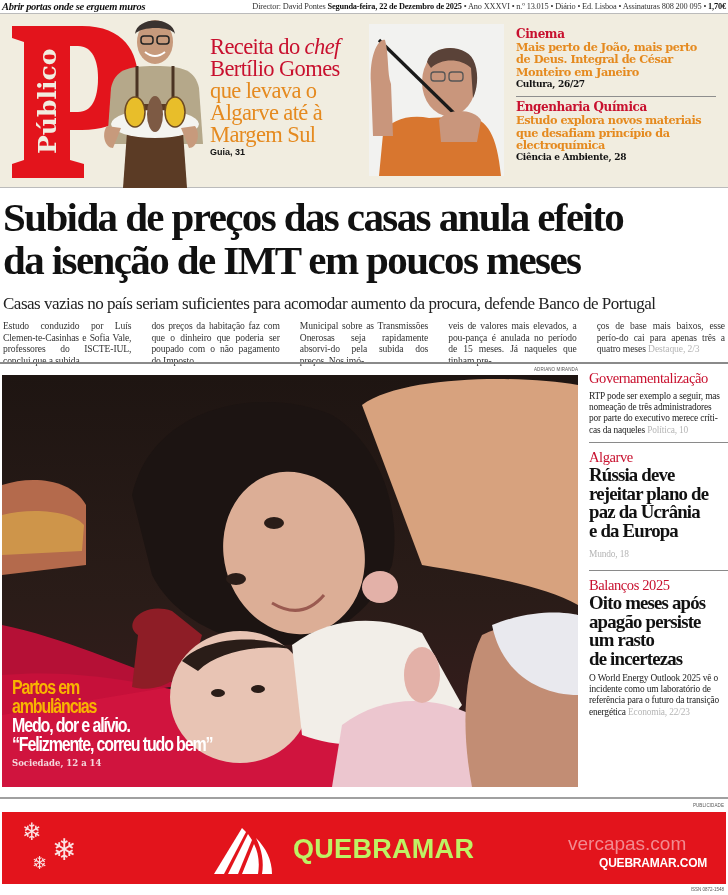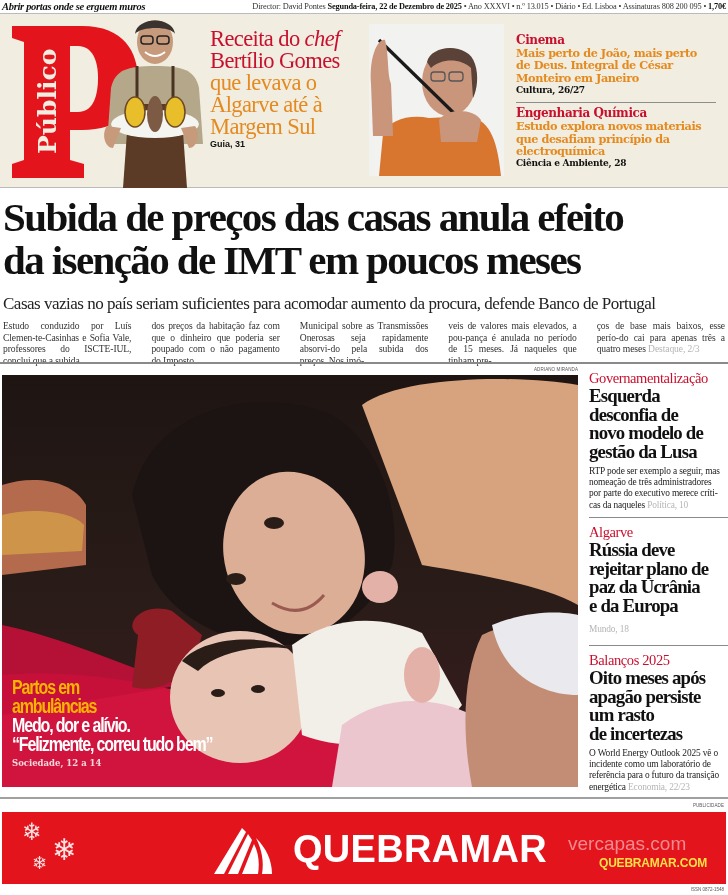--- a/index.html
+++ b/index.html
@@ -9,28 +9,28 @@
   
   .topstrip { position: absolute; left: 0; top: 0; width: 728px; height: 13px; display: flex; align-items: center; justify-content: space-between; padding: 0 2px 0 2px; border-radius: 6px; }
   .tagline { font-family: "Liberation Serif", serif; font-weight: bold; font-style: italic; font-size: 10.5px; letter-spacing: -0.3px; color: #111; }
   .masthead-info { font-family: "Liberation Serif", serif; font-size: 8.3px; color: #333; white-space: nowrap; letter-spacing: -0.15px; }
   .masthead-info b { color: #111; }
 
   
   .banner { position: absolute; left: 0; top: 13px; width: 728px; height: 175px; background: #f1ede0; border-top: 1px solid #bbb; border-bottom: 1px solid #bbb; }
   .logo { position: absolute; left: 12px; top: 8px; width: 128px; height: 160px; }
   .chef-photo { position: absolute; left: 97px; top: 0; width: 108px; height: 174px; }
-  .chef-text { position: absolute; left: 210px; top: 14px; width: 150px; }
+  .chef-text { position: absolute; left: 210px; top: 22px; width: 150px; }
   .chef-kicker { font-family: "Liberation Serif", serif; color: #c8102e; font-size: 22.5px; line-height: 22px; letter-spacing: -0.6px; }
   .chef-kicker i { font-style: italic; }
   .chef-head { font-family: "Liberation Serif", serif; color: #e58a1f; font-size: 22.5px; line-height: 22px; letter-spacing: -0.6px; margin-top: 0px; }
   .chef-ref { font-family: "Liberation Sans", sans-serif; font-weight: bold; font-size: 9px; color: #111; margin-top: 1px; }
 
   .cinema-photo { position: absolute; left: 369px; top: 10px; width: 135px; height: 152px; }
-  .right-teasers { position: absolute; left: 516px; top: 20px; width: 206px; }
+  .right-teasers { position: absolute; left: 516px; top: 14px; width: 206px; }
   .teaser-kicker { font-family: "DejaVu Serif", serif; font-weight: bold; color: #c8102e; font-size: 12px; line-height: 13px; letter-spacing: -0.4px; }
   .teaser-head { font-family: "DejaVu Serif", serif; font-weight: bold; color: #e58a1f; font-size: 11.3px; line-height: 12.4px; letter-spacing: -0.45px; }
   .teaser-ref { font-family: "DejaVu Serif", serif; font-weight: bold; color: #111; font-size: 9px; line-height: 12px; letter-spacing: -0.3px; }
   .teaser-sep { height: 1px; background: #8e8e8e; margin: 6px 0 4px 0; width: 200px; }
 
   
   .main-head { position: absolute; left: 3px; top: 196px; width: 725px; font-family: "Liberation Serif", serif; font-weight: bold; font-size: 41px; line-height: 43px; letter-spacing: -1.6px; color: #111; }
   .main-sub { position: absolute; left: 3px; top: 294px; width: 725px; font-family: "Liberation Serif", serif; font-size: 17px; line-height: 20px; letter-spacing: -0.5px; color: #222; white-space: nowrap; }
 
   .body-cols { position: absolute; left: 3px; top: 320px; width: 722px; display: flex; gap: 20px; }
@@ -53,24 +53,24 @@
   .r-body { font-family: "Liberation Serif", serif; font-size: 9.4px; line-height: 11.2px; color: #222; margin-top: 5px; letter-spacing: -0.15px; }
   .r-ref { color: #b5b5b5; }
   .r-sep { height: 1.5px; background: #8a8a8a; margin: 6px 0 6px 0; width: 139px; }
 
   .rule2 { position: absolute; left: 0; top: 797px; width: 728px; height: 1.5px; background: #a0a0a0; }
   .pub-label { position: absolute; right: 4px; top: 803px; font-family: "Liberation Sans", sans-serif; font-size: 4.5px; color: #555; letter-spacing: 0.1px; }
 
   
   .ad { position: absolute; left: 2px; top: 812px; width: 724px; height: 72px; background: #e3141c; }
   .snow { position: absolute; color: #ffffff; opacity: 0.88; font-family: "DejaVu Sans", sans-serif; }
-  .ad-brand { position: absolute; left: 291px; top: 22px; font-family: "Liberation Sans", sans-serif; font-weight: bold; color: #ffffff; font-size: 38px; letter-spacing: 0.3px; line-height: 30px; }
+  .ad-brand { position: absolute; left: 291px; top: 22px; font-family: "Liberation Sans", sans-serif; font-weight: bold; color: #bef264; font-size: 27px; letter-spacing: 0.3px; line-height: 30px; }
   .ad-logo { position: absolute; left: 210px; top: 12px; width: 62px; height: 52px; }
   .ad-watermark { position: absolute; left: 566px; top: 22px; font-family: "Liberation Sans", sans-serif; font-size: 19px; color: #f28a90; line-height: 20px; }
-  .ad-url { position: absolute; left: 597px; top: 44px; font-family: "Liberation Sans", sans-serif; font-weight: bold; color: #fde047; font-size: 12px; letter-spacing: -0.2px; text-align: center; }
+  .ad-url { position: absolute; left: 597px; top: 44px; font-family: "Liberation Sans", sans-serif; font-weight: bold; color: #ffffff; font-size: 12px; letter-spacing: -0.2px; text-align: center; }
   .issn { position: absolute; right: 4px; top: 887px; font-family: "Liberation Sans", sans-serif; font-size: 4.5px; color: #555; }
 </style>
 </head>
 <body>
 
 <div class="topstrip">
   <span class="tagline">Abrir portas onde se erguem muros</span>
   <span class="masthead-info">
     <span>Director: David Pontes</span>
     <b>Segunda-feira, 22 de Dezembro de 2025</b><span> • Ano XXXVI • n.º 13.015 • Diário • Ed. Lisboa • Assinaturas 808 200 095 • </span><b>1,70€</b>
@@ -196,26 +196,20 @@
       <div>Medo, dor e alívio.</div>
       <div>“Felizmente, correu tudo bem”</div>
     </div>
     <div class="hero-ref">Sociedade, 12 a 14</div>
   </div>
 </div>
 
 <div class="rcol">
   <div>
     <div class="r-kicker">Governamentalização</div>
-    <div class="r-head">
-      <div>Esquerda</div>
-      <div>desconfia de</div>
-      <div>novo modelo de</div>
-      <div>gestão da Lusa</div>
-    </div>
     <div class="r-body"><span>RTP pode ser exemplo a seguir, mas nomeação de três administradores por parte do executivo merece críti-cas da naqueles </span><span class="r-ref">Política, 10</span></div>
   </div>
   <div class="r-sep"></div>
   <div>
     <div class="r-kicker">Algarve</div>
     <div class="r-head">
       <div>Rússia deve</div>
       <div>rejeitar plano de</div>
       <div>paz da Ucrânia</div>
       <div>e da Europa</div>

